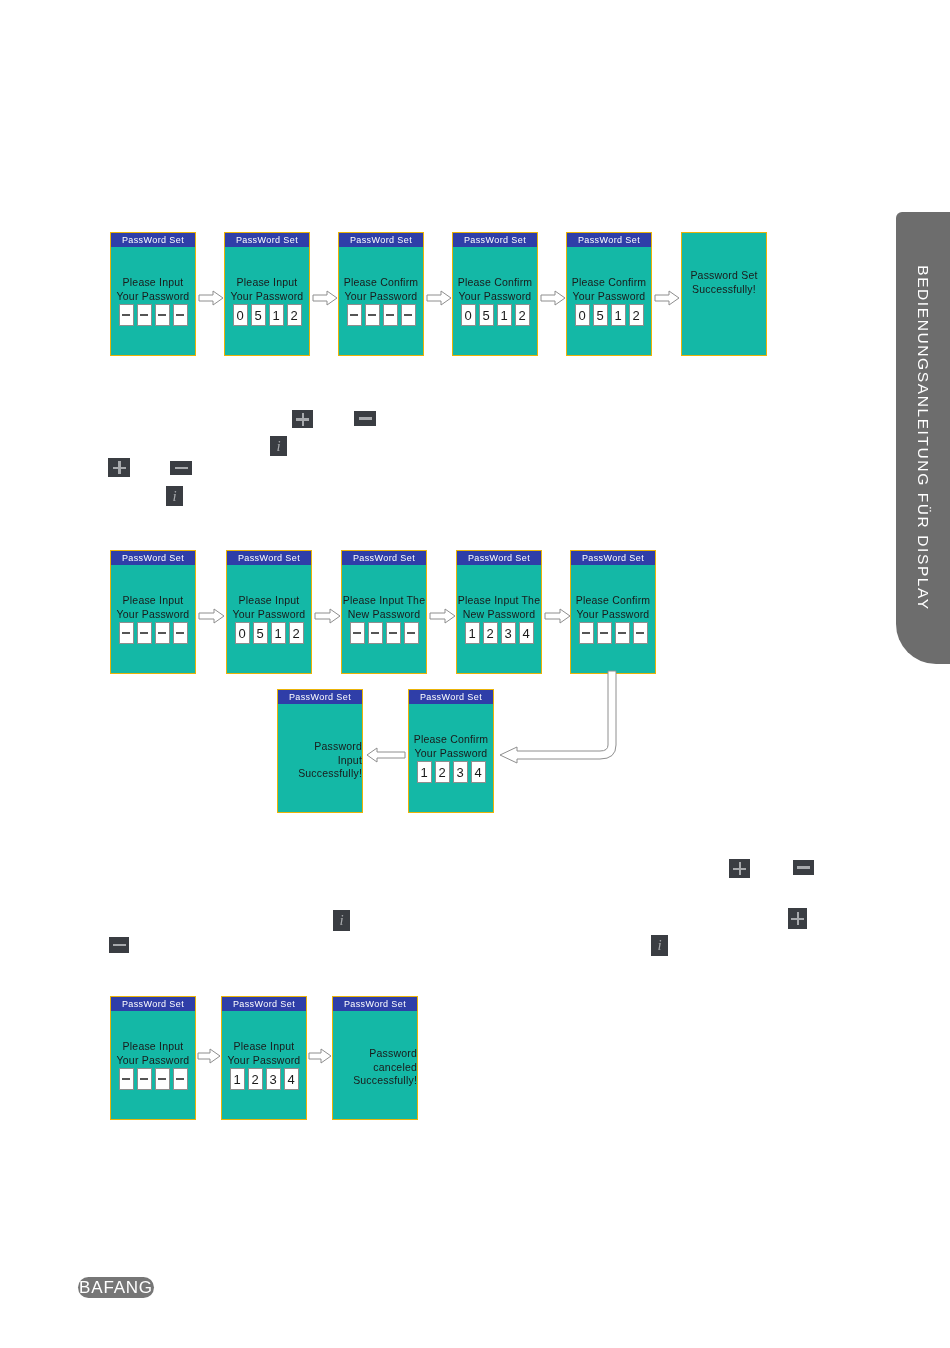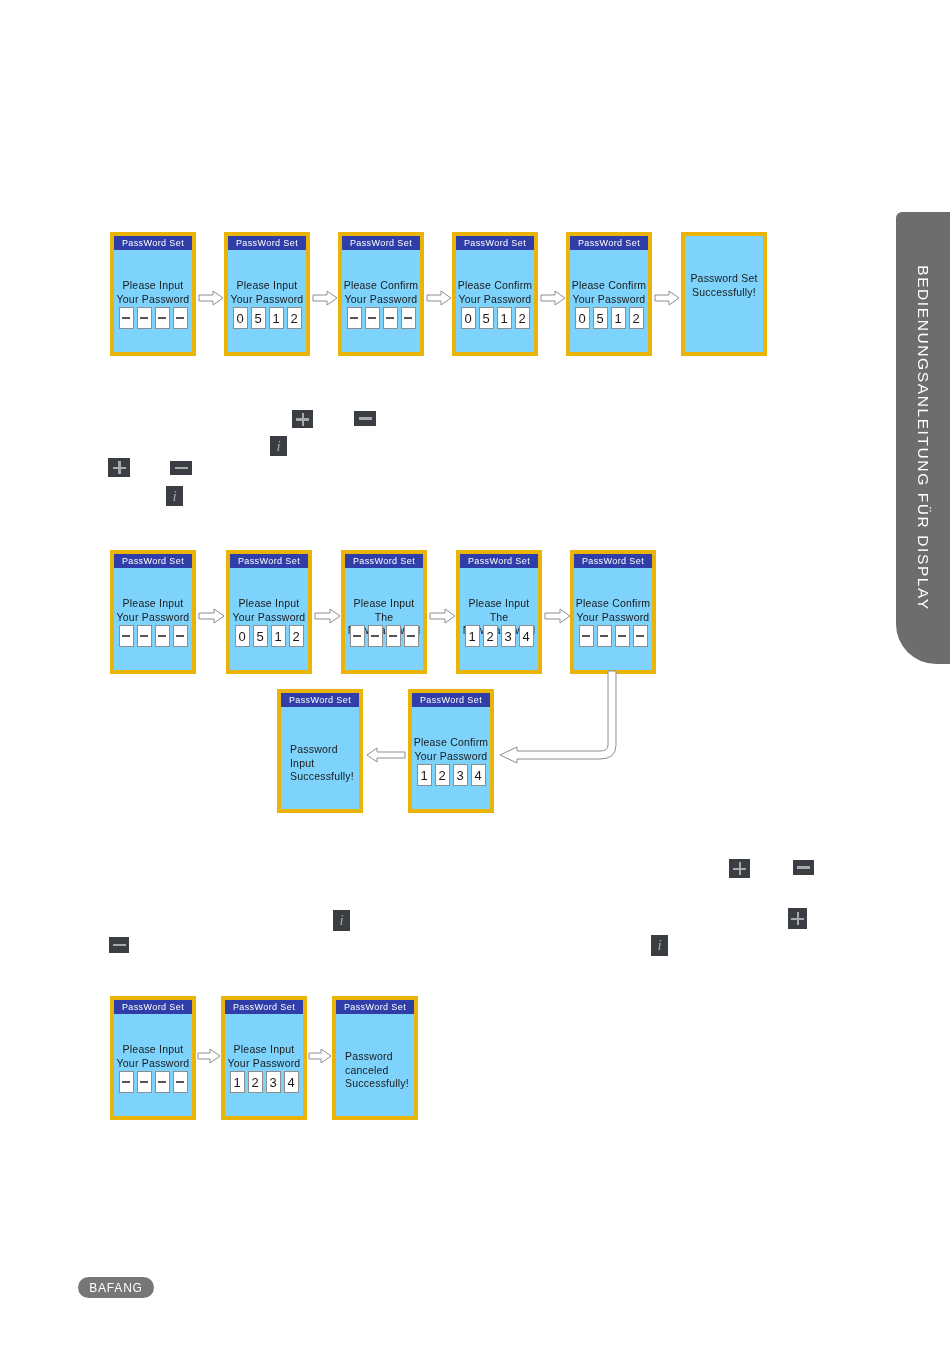--- a/index.html
+++ b/index.html
@@ -43,32 +43,32 @@
   
   .brand-logo {
     position: absolute;
     left: 78px;
     top: 1277px;
     width: 76px;
     height: 21px;
     background: #767676;
     border-radius: 11px;
     color: #ffffff;
-    font-size: 12px;
+    font-size: 17px;
     letter-spacing: 0.8px;
     display: flex;
     align-items: center;
     justify-content: center;
   }
 
   
   .screen {
     position: absolute;
-    border: 4px solid #eab308;
-    background: #7dd3fc;
+    border: 1px solid #eab308;
+    background: #14b8a6;
     box-sizing: border-box;
   }
   .screen-header {
     height: 14px;
     background: #2f3ea8;
     color: #ffffff;
     font-size: 9px;
     letter-spacing: 0.4px;
     display: flex;
     align-items: center;
@@ -84,21 +84,21 @@
     position: absolute;
     left: 0;
     right: 0;
     text-align: center;
     font-size: 10.5px;
     line-height: 13.5px;
     color: #1a1a1a;
     letter-spacing: 0.2px;
   }
   .screen-lines.prompt { top: 29px; }
-  .screen-lines.message { top: 36px; text-align: left; padding-left: 9px; }
+  .screen-lines.message { top: 36px; text-align: right; padding-left: 9px; }
   .screen-lines.message-center { top: 36px; }
 
   .digit-row {
     position: absolute;
     left: 0;
     right: 0;
     top: 57px;
     display: flex;
     justify-content: center;
     gap: 3px;

